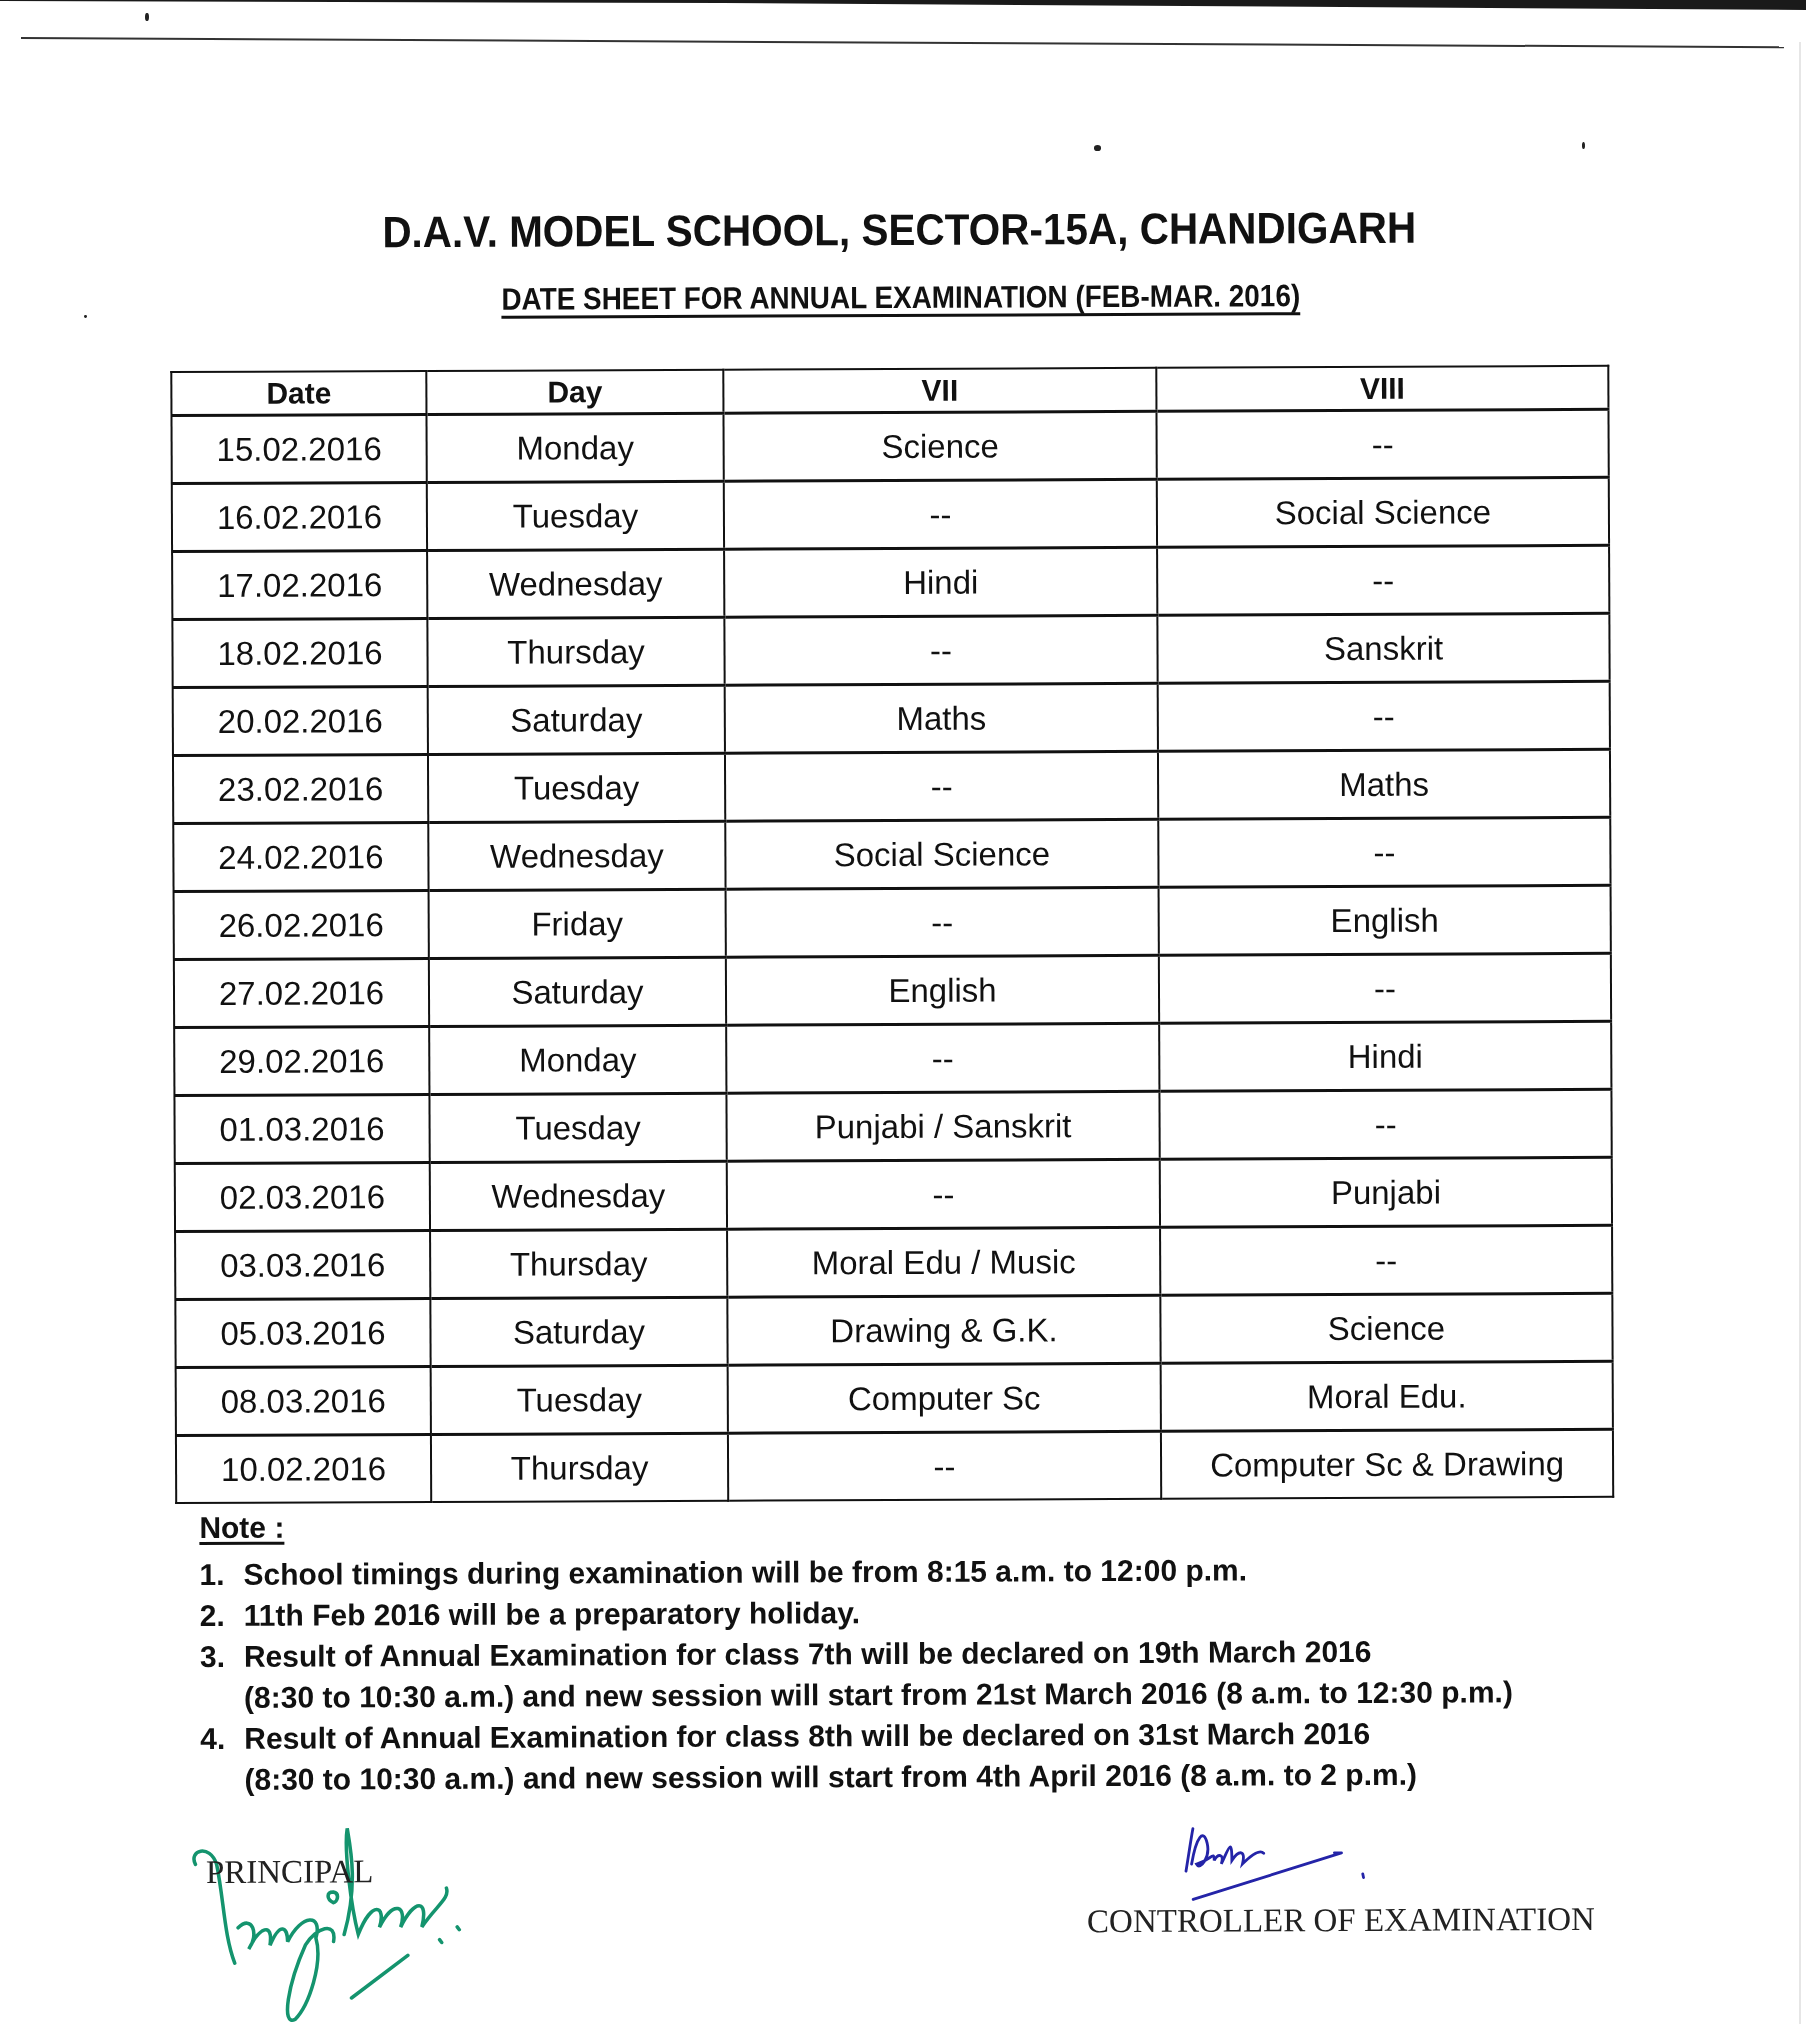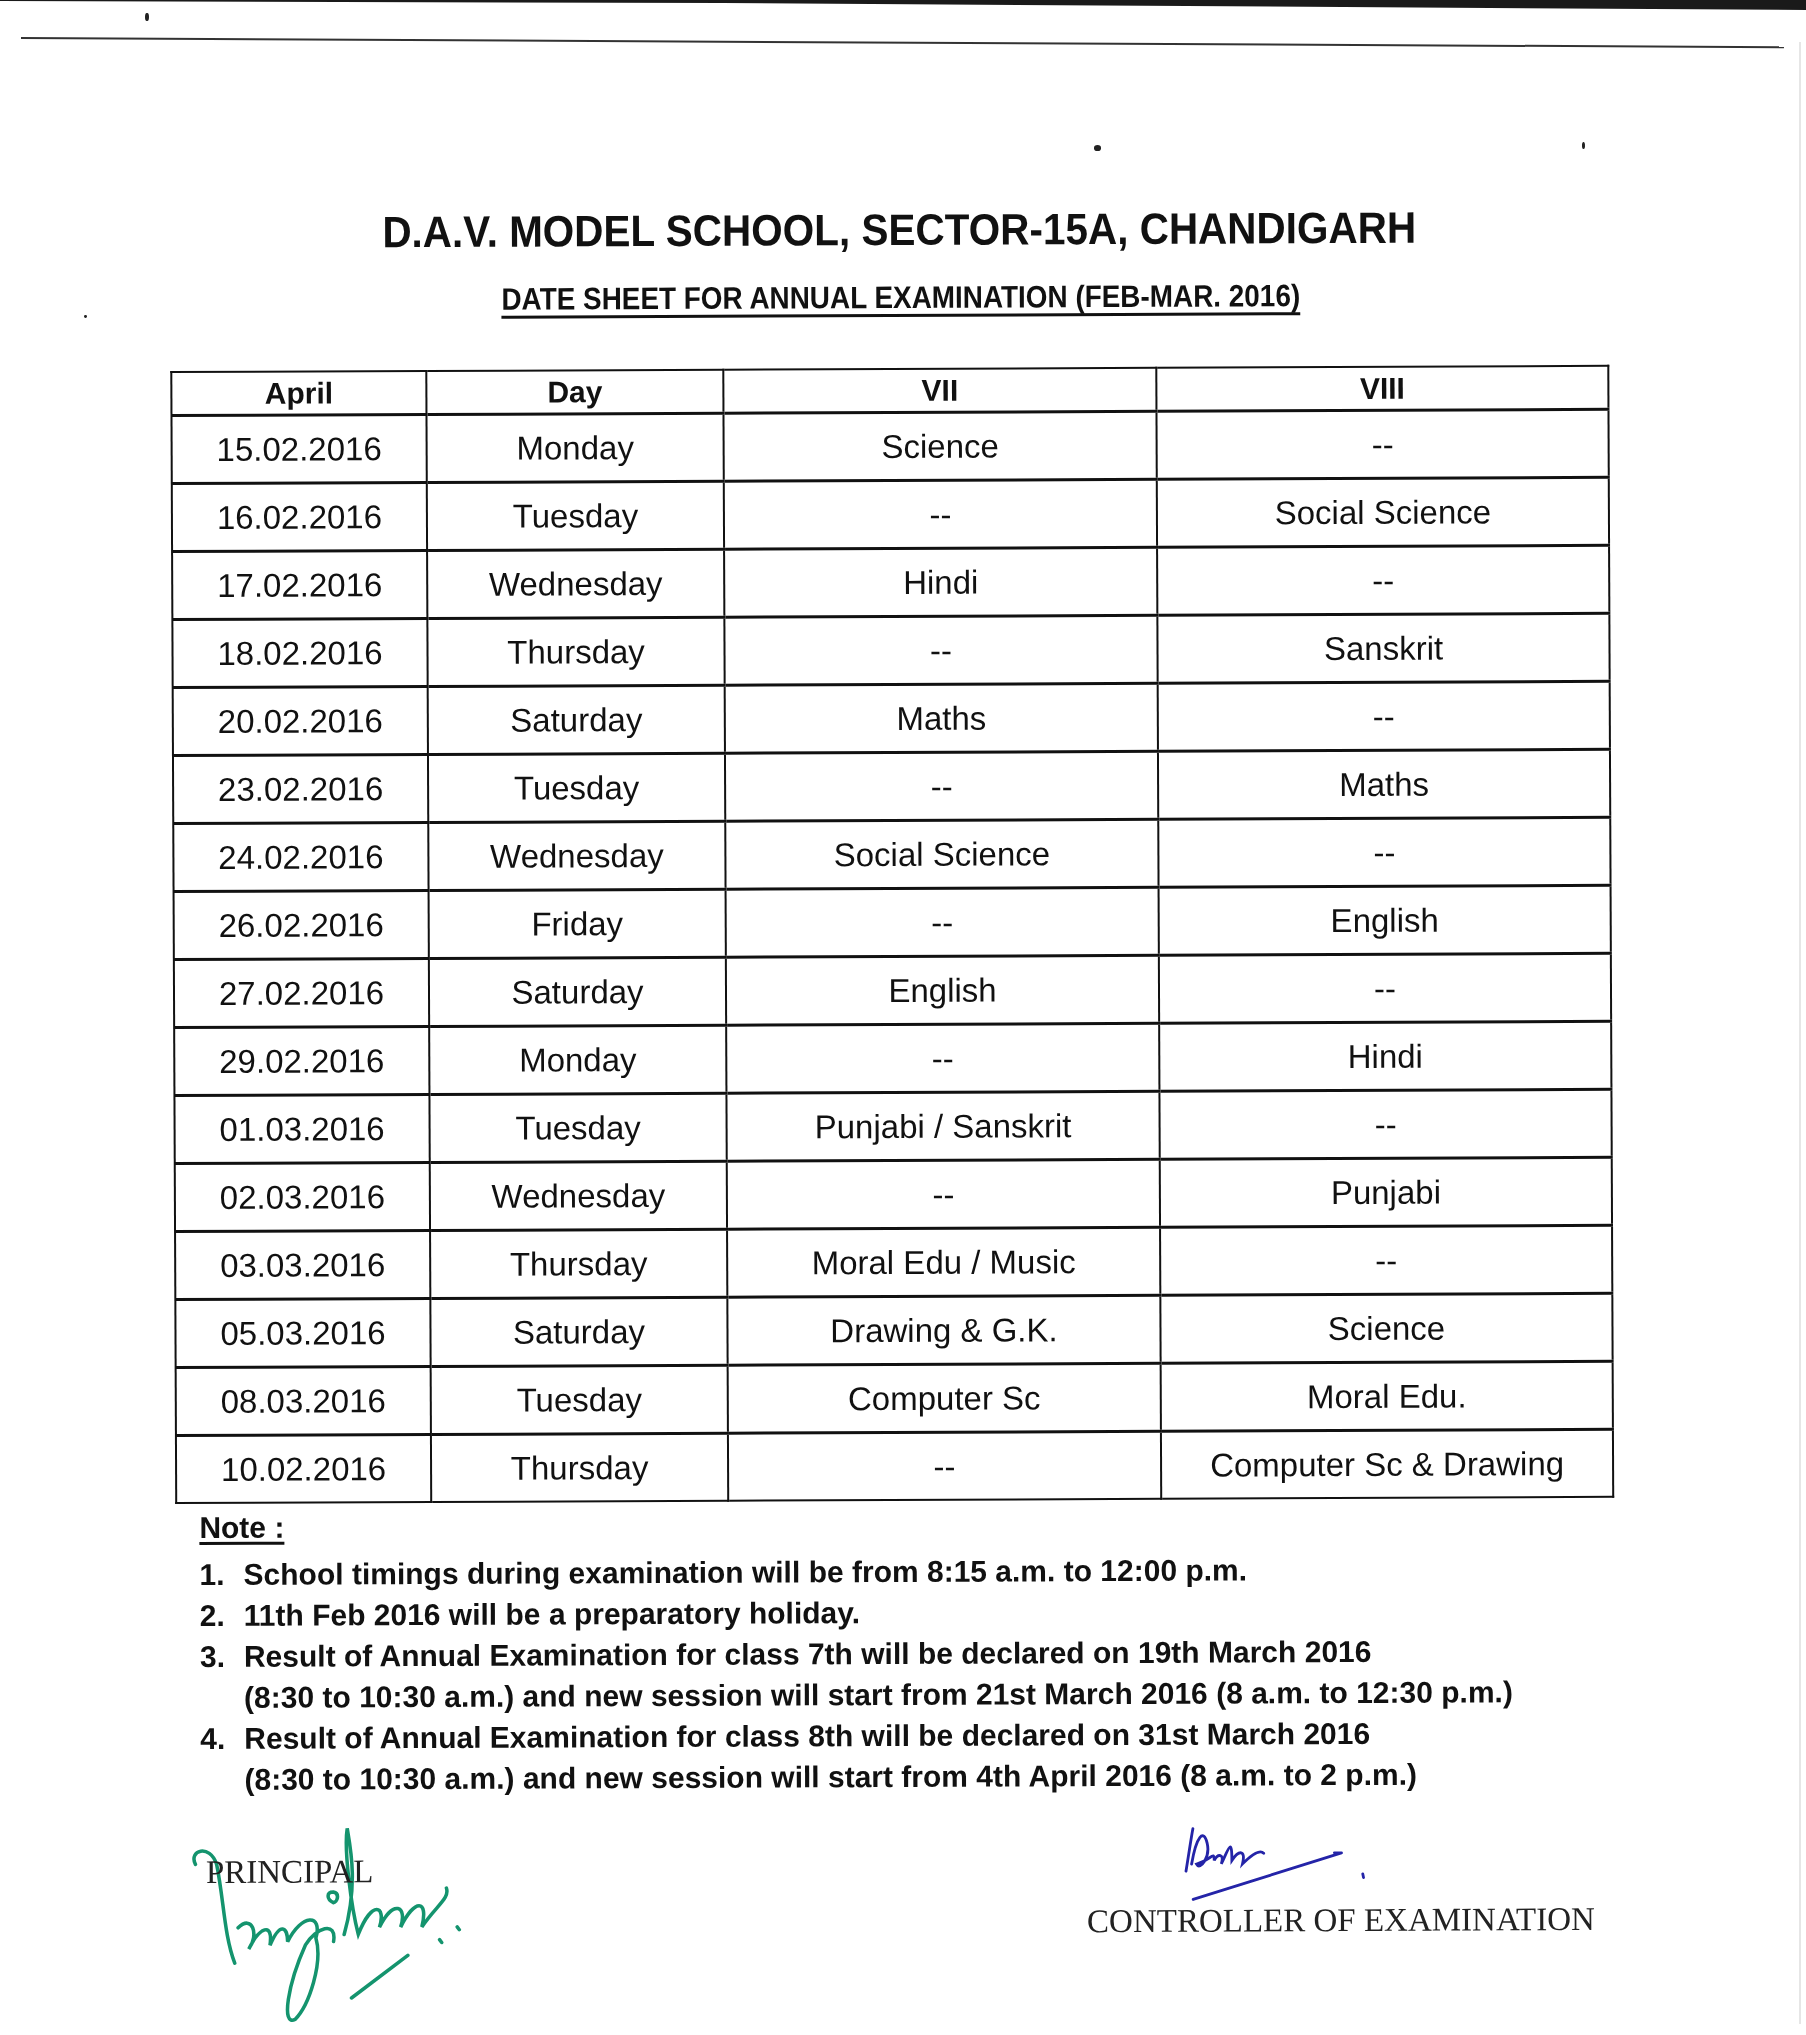--- a/index.html
+++ b/index.html
@@ -93,21 +93,21 @@
 
   <table class="datesheet">
     <colgroup>
         <col class="c-date">
         <col class="c-day">
         <col class="c-vii">
         <col class="c-viii">
       </colgroup>
     <thead>
       <tr>
-        <th>April</th>
+        <th>Date</th>
         <th>Day</th>
         <th>VII</th>
         <th>VIII</th>
       </tr>
     </thead>
     <tbody id="table-body">
         <tr class="data-row">
           <td>15.02.2016</td>
           <td>Monday</td>
           <td>Science</td>

